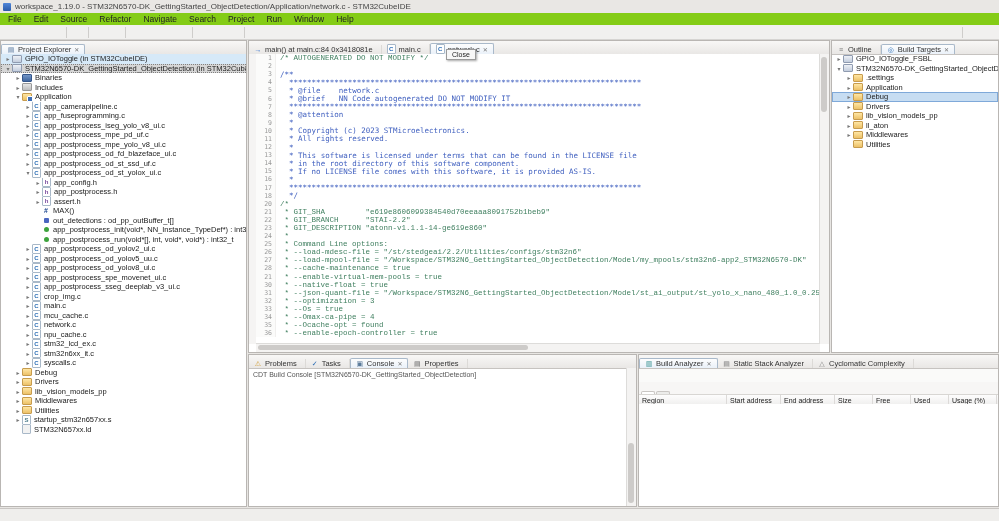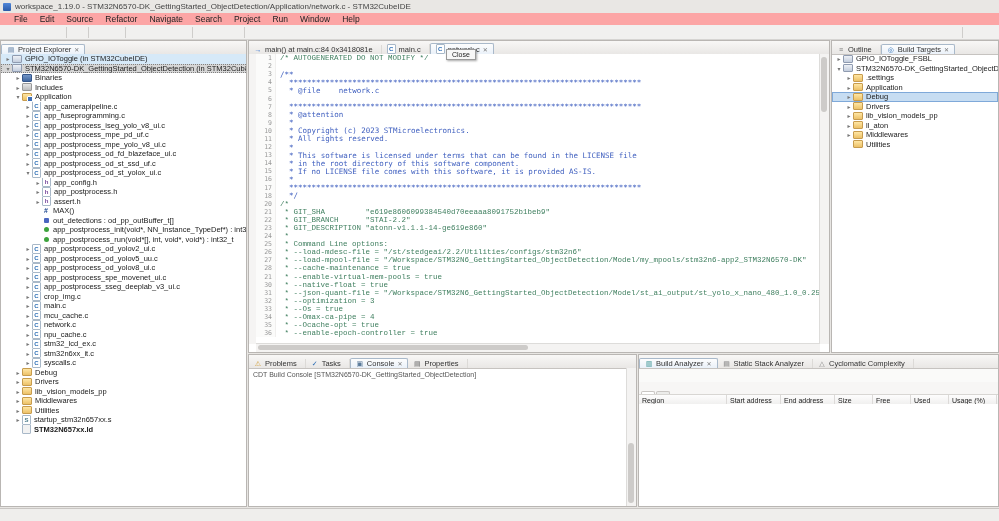--- a/index.html
+++ b/index.html
@@ -3,21 +3,21 @@
 <meta charset="utf-8">
 <style>
   html,body{margin:0;padding:0;}
   body{width:999px;height:521px;position:relative;background:#e8e6e3;font-family:"Liberation Sans",sans-serif;overflow:hidden;color:#222;}
 
   
   .titlebar{position:absolute;left:0;top:0;width:100%;height:13px;background:#e9e7e4;display:flex;align-items:center;font-size:8px;color:#444;box-sizing:border-box;padding-left:3px;}
   .app-icon{width:8px;height:8px;background:linear-gradient(#4f86d8,#2a5aa8);border-radius:1px;margin-right:4px;flex:none;}
   .win-controls{margin-left:auto;display:flex;}
   .wc{width:22px;text-align:center;font-size:7px;color:#555;line-height:13px;}
-  .menubar{position:absolute;left:0;top:13px;width:100%;height:12px;background:#fca5a5;display:flex;align-items:center;font-size:8.5px;color:#222;padding-left:8px;box-sizing:border-box;}
+  .menubar{position:absolute;left:0;top:13px;width:100%;height:12px;background:#84cc16;display:flex;align-items:center;font-size:8.5px;color:#222;padding-left:2px;box-sizing:border-box;}
   .mi{padding:0 6px;}
   .toolbar{position:absolute;left:0;top:25px;width:100%;height:15px;background:#f1f0ef;border-bottom:1px solid #d6d4d2;display:flex;align-items:center;padding:0 3px;box-sizing:border-box;}
   .tbi{width:15px;height:13px;display:inline-flex;align-items:center;justify-content:center;font-size:9px;color:#5a5a5a;flex:none;}
   .tbi.sep{width:7px;background:linear-gradient(#cfcdcb,#cfcdcb) center/1px 11px no-repeat;}
   .tbi.spacer{flex:1;}
 
   
   .panel{position:absolute;background:#fff;border:1px solid #b9b6b3;box-sizing:border-box;}
   .explorer{left:0;top:40px;width:247px;height:467px;}
   .editor{left:248px;top:40px;width:582px;height:313px;}
@@ -64,21 +64,21 @@
   .ic-stack::after{content:"▤";color:#888;font-size:7px;}
   .ic-cyclo::after{content:"△";color:#888;font-size:7px;}
 
   
   .tree{position:absolute;top:13px;left:0;right:0;bottom:0;overflow:hidden;}
   .trow{display:flex;align-items:center;height:9.5px;padding-left:calc(3px + var(--lv,0)*10px);font-size:7.5px;color:#1a1a1a;white-space:nowrap;overflow:hidden;}
   .arrow{width:8px;flex:none;color:#777;font-size:6px;text-align:center;}
   .trow.sel-blue{background:#d6e9f8;}
   .trow.sel-gray{background:#d6d6d6;outline:1px dotted #808080;outline-offset:-1px;}
   .trow.sel-target{background:#c7ddf2;outline:1px solid #7fa9d9;outline-offset:-1px;}
-  .trow.bold .lbl{font-weight:bold;}
+  .trow.bold .lbl{font-weight:normal;}
   .lbl{overflow:hidden;}
 
   
   .ebody{position:absolute;top:13px;left:0;right:0;bottom:0;}
   .emargin{position:absolute;left:0;top:0;width:7px;bottom:8px;background:#f5f4f3;border-right:1px solid #e7e6e4;}
   .code{position:absolute;left:7px;top:0;right:9px;bottom:8px;overflow:hidden;background:#fff;}
   .cl{display:flex;height:8.1px;align-items:center;}
   .ln{width:16px;flex:none;text-align:right;padding-right:3px;color:#9a9a9a;font:6.5px "DejaVu Sans Mono",monospace;background:#fbfbfa;border-right:1px solid #f0efee;align-self:stretch;display:flex;align-items:center;justify-content:flex-end;}
   .ct{font:7.5px "DejaVu Sans Mono",monospace;white-space:pre;padding-left:4px;}
   .cl.doc .ct{color:#3F5FBF;}
@@ -427,20 +427,21 @@
         <div class="cl doc">
           <span class="ln">4</span>
           <span class="ct">  ******************************************************************************</span>
         </div>
         <div class="cl doc">
           <span class="ln">5</span>
           <span class="ct">  * @file    network.c</span>
         </div>
         <div class="cl doc">
           <span class="ln">6</span>
+          <span class="ct">  * @brief   NN Code autogenerated DO NOT MODIFY IT</span>
         </div>
         <div class="cl doc">
           <span class="ln">7</span>
           <span class="ct">  ******************************************************************************</span>
         </div>
         <div class="cl doc">
           <span class="ln">8</span>
           <span class="ct">  * @attention</span>
         </div>
         <div class="cl doc">
@@ -538,21 +539,21 @@
         <div class="cl cmt">
           <span class="ln">33</span>
           <span class="ct"> * --Os = true</span>
         </div>
         <div class="cl cmt">
           <span class="ln">34</span>
           <span class="ct"> * --Omax-ca-pipe = 4</span>
         </div>
         <div class="cl cmt">
           <span class="ln">35</span>
-          <span class="ct"> * --Ocache-opt = true</span>
+          <span class="ct"> * --Ocache-opt = found</span>
         </div>
         <div class="cl cmt">
           <span class="ln">36</span>
           <span class="ct"> * --enable-epoch-controller = true</span>
         </div>
       </div>
     <div class="oruler">
         <div class="vthumb"></div>
       </div>
     <div class="hscroll">

